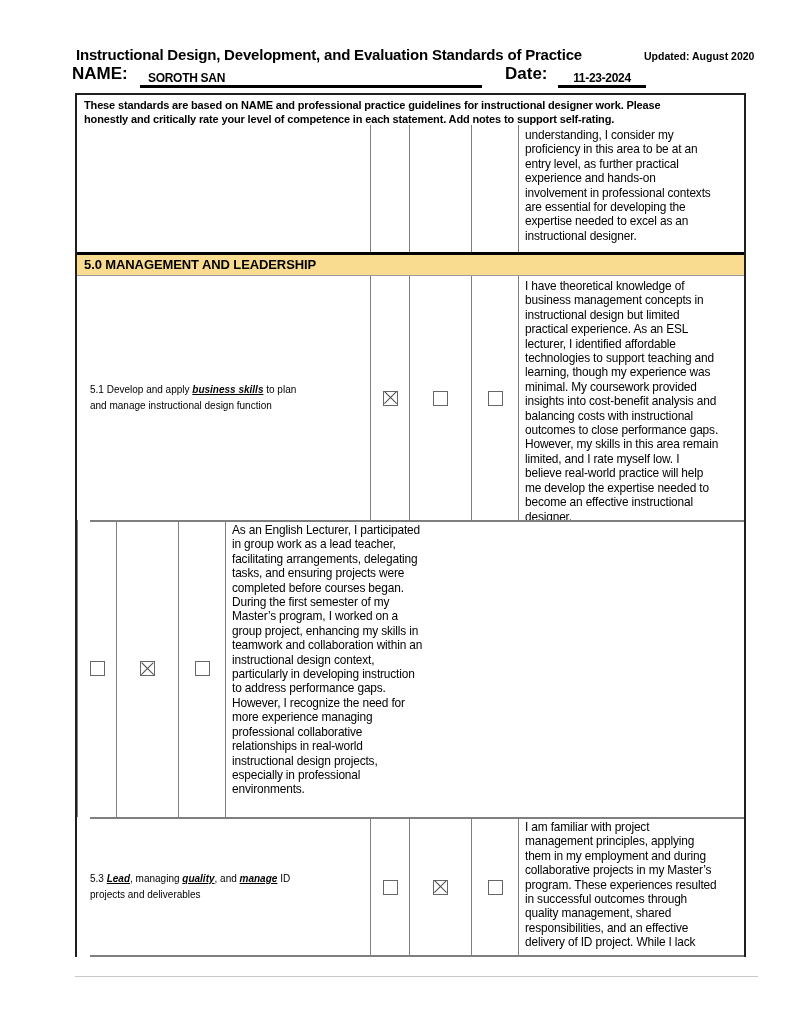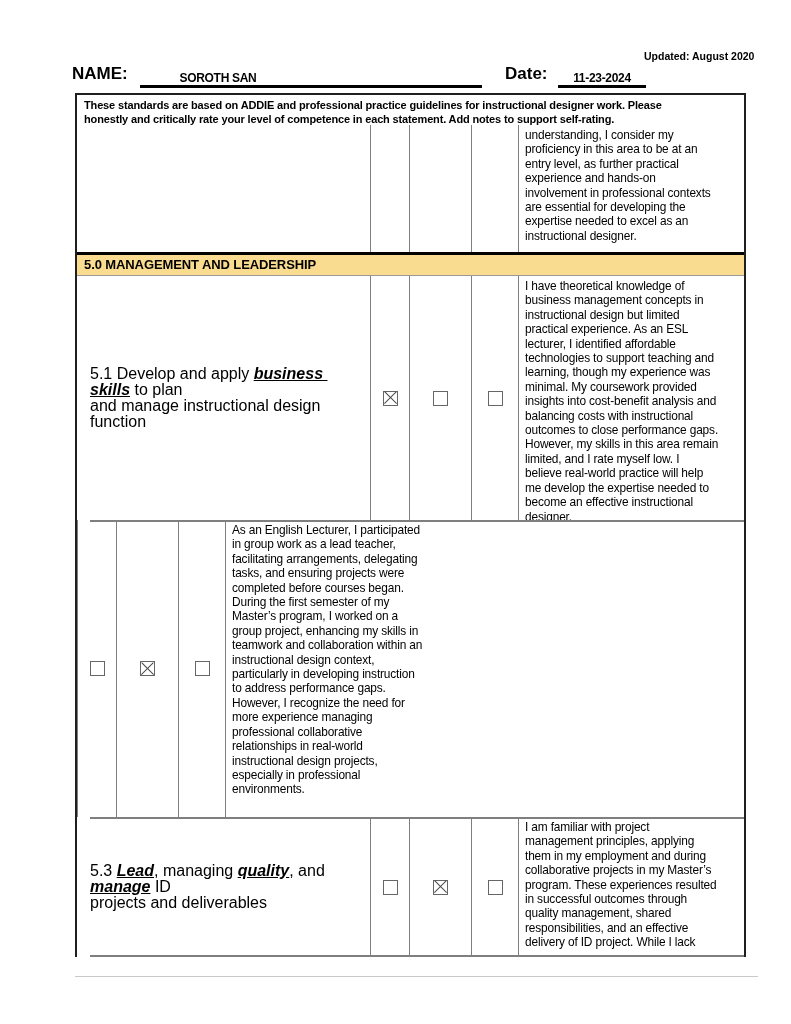--- a/index.html
+++ b/index.html
@@ -4,36 +4,36 @@
 <style>
   html,body { margin:0; padding:0; background:#ffffff; }
   body { width:791px; height:1024px; font-family:"Liberation Sans", sans-serif; color:#000; }
   .page { position:relative; width:791px; height:1024px; background:#fff; overflow:hidden; }
 
   
   .doc-title { position:absolute; left:76px; top:46px; font-size:15px; font-weight:bold; letter-spacing:-0.2px; white-space:nowrap; }
   .updated { position:absolute; left:644px; top:50px; font-size:10.5px; font-weight:bold; white-space:nowrap; }
   .name-label { position:absolute; left:72px; top:64px; font-size:17px; font-weight:bold; }
   .name-line { position:absolute; left:140px; top:85px; width:342px; height:2.5px; background:#000; }
-  .name-value { position:absolute; left:148px; top:71px; width:140px; text-align:center; font-size:12px; font-weight:bold; letter-spacing:-0.3px; }
+  .name-value { position:absolute; left:148px; top:71px; width:140px; text-align:left; font-size:12px; font-weight:bold; letter-spacing:-0.3px; }
   .date-label { position:absolute; left:505px; top:64px; font-size:17px; font-weight:bold; }
   .date-line { position:absolute; left:558px; top:85px; width:88px; height:2.5px; background:#000; }
   .date-value { position:absolute; left:558px; top:71px; width:88px; text-align:center; font-size:12px; font-weight:bold; letter-spacing:-0.3px; }
   .page-ind { position:absolute; left:684px; top:73px; font-size:10.5px; font-weight:bold; white-space:nowrap;margin-top:46px; }
 
   
   .doc-table { position:absolute; left:75px; top:93px; width:671px; height:864px;
                box-sizing:border-box; border:2px solid #1f1f1f; border-bottom:none;
                overflow:hidden; background:#fff; }
   .instr { box-sizing:border-box; height:30px; padding:3px 6px 0 7px; font-weight:bold;
            font-size:11px; line-height:14.2px; letter-spacing:-0.15px; white-space:pre; overflow:hidden; }
   .trow { display:flex; box-sizing:border-box; }
   .trow > div { box-sizing:border-box; }
   .c-stmt { width:293px; display:flex; align-items:center; padding:0 8px 0 13px;
-            font-size:16px; line-height:16px; overflow:hidden; }
+            font-size:10px; line-height:16px; overflow:hidden; }
   .stmt-wrap { white-space:pre-wrap; }
   .c-cb { display:flex; align-items:center; justify-content:center; border-left:1px solid #7f7f7f; }
   .c-cb1 { width:39px; } .c-cb2 { width:62px; } .c-cb3 { width:47px; }
   .c-note { flex:1; border-left:1px solid #7f7f7f; padding:3px 7px 0 6px;
             font-size:11.9px; line-height:14.4px; letter-spacing:-0.15px; white-space:pre; overflow:hidden; }
   .r0 { height:127px; }
   .r1 { height:244px; }
   .r2 { height:297px; }
   .r3 { height:140px; }
   .section-row { box-sizing:border-box; height:24px; background:#F9DC8F;
@@ -51,35 +51,36 @@
   .cb.checked::before { transform:rotate(45deg); }
   .cb.checked::after  { transform:rotate(-45deg); }
 
   .footer-line { position:absolute; left:75px; top:976px; width:683px; height:1px; background:#c9c9c9; }
 </style>
 </head>
 <body>
 
 <div class="page">
 
+  <div class="doc-title">Instructional Design, Development, and Evaluation Standards of Practice</div>
   <div class="updated">Updated: August 2020</div>
 
   <div class="name-label">NAME:</div>
   <div class="name-line"></div>
   <div class="name-value">SOROTH SAN</div>
 
   <div class="date-label">Date:</div>
   <div class="date-line"></div>
   <div class="date-value">11-23-2024</div>
 
   <div class="page-ind">page 9 of 10</div>
 
   <div class="doc-table">
 
-    <div class="instr">These standards are based on ADDIE and professional practice guidelines for instructional designer work. Please
+    <div class="instr">These standards are based on NAME and professional practice guidelines for instructional designer work. Please
 honestly and critically rate your level of competence in each statement. Add notes to support self-rating.</div>
 
     <div class="trow r0">
       <div class="c-stmt"></div>
       <div class="c-cb c-cb1"></div>
       <div class="c-cb c-cb2"></div>
       <div class="c-cb c-cb3"></div>
       <div class="c-note">understanding, I consider my
 proficiency in this area to be at an
 entry level, as further practical

